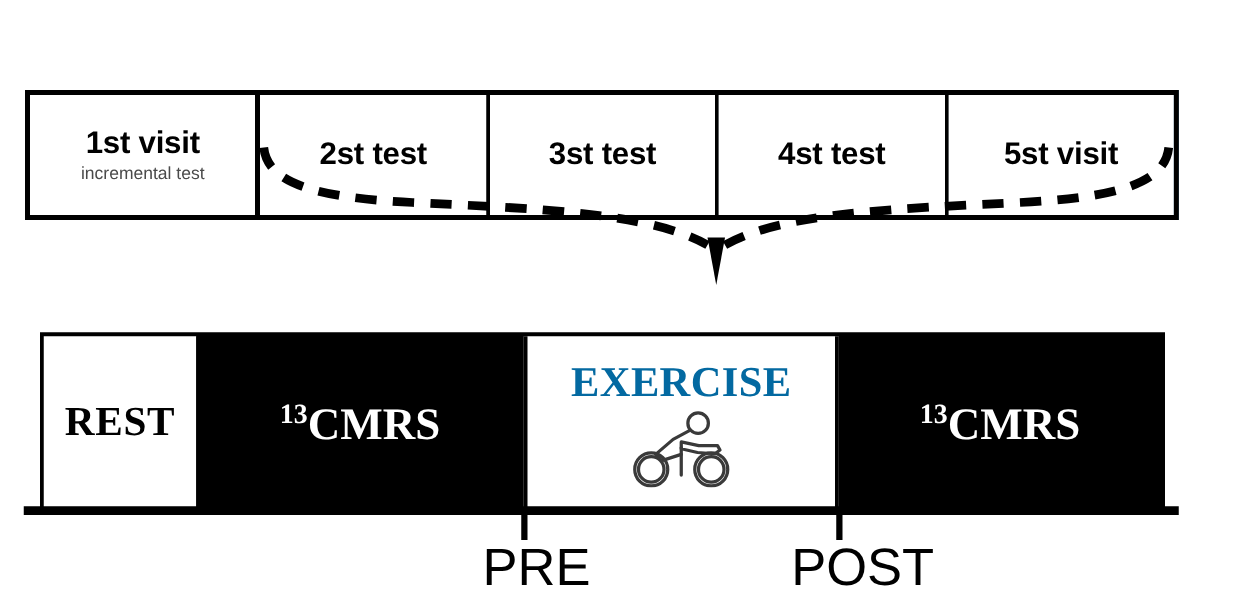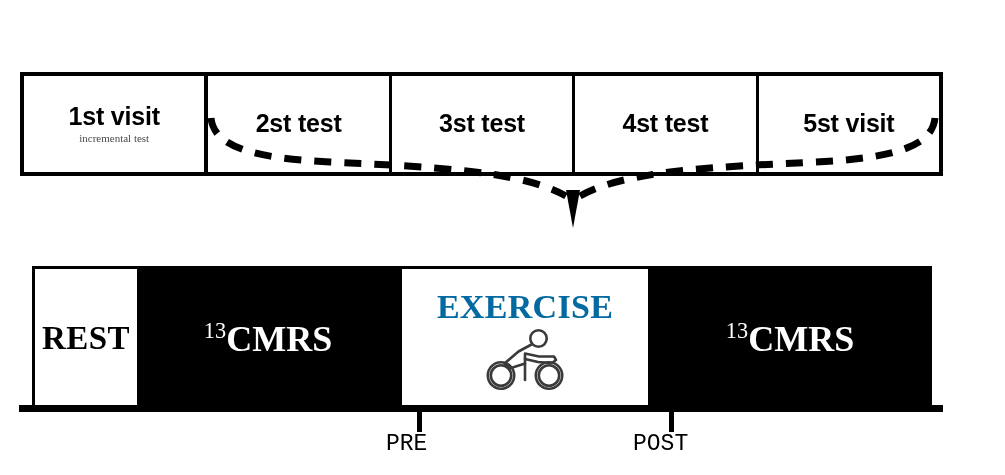--- a/index.html
+++ b/index.html
@@ -52,23 +52,23 @@
 
   .visit-title {
     font-family: "Liberation Sans", sans-serif;
     font-weight: bold;
     font-size: 25px;
     color: #000;
     line-height: 1.1;
     letter-spacing: -0.2px;
   }
   .visit-sub {
-    font-family: Liberation Serif, serif;
+    font-family: Liberation Sans, sans-serif;
     font-weight: normal;
-    font-size: 11px;
+    font-size: 14px;
     color: #4a4a4a;
     line-height: 1.2;
     margin-top: 2px;
   }
 
   
   .brace-layer {
     position: absolute;
     left: 0;
     top: 0;
@@ -93,21 +93,21 @@
     position: relative;
     display: flex;
     flex-direction: column;
     align-items: center;
     justify-content: center;
     box-sizing: border-box;
     font-family: "Liberation Serif", serif;
     font-weight: bold;
   }
   .seg-rest {
-    width: 102px;
+    width: 122px;
     background: #fff;
     color: #000;
     font-size: 33px;
     letter-spacing: 0.5px;
   }
   .seg-mrs1 {
     width: 262px;
     background: #000;
     color: #fff;
     font-size: 36px;
@@ -122,21 +122,21 @@
   .seg-mrs2 {
     flex: 1 1 auto;
     background: #000;
     color: #fff;
     font-size: 36px;
   }
   .sup {
     font-size: 0.62em;
     vertical-align: super;
     line-height: 0;
-    font-weight: normal;
+    font-weight: bold;
   }
   .ex-label {
     font-family: "Liberation Serif", serif;
     font-weight: bold;
     font-size: 34px;
     color: #0369a1;
     line-height: 1;
     margin-top: 2px;
     letter-spacing: 0.3px;
   }
@@ -158,23 +158,23 @@
   .tick {
     position: absolute;
     width: 5px;
     background: #000;
     top: 412px;
     height: 20px;
   }
 
   .axis-label {
     position: absolute;
-    font-family: Liberation Mono, monospace;
+    font-family: Liberation Sans, sans-serif;
     font-weight: normal;
-    font-size: 23px;
+    font-size: 42px;
     color: #000;
     top: 433px;
     line-height: 1;
     white-space: nowrap;
   }
 </style>
 </head>
 <body>
 
 <div id="stage">

